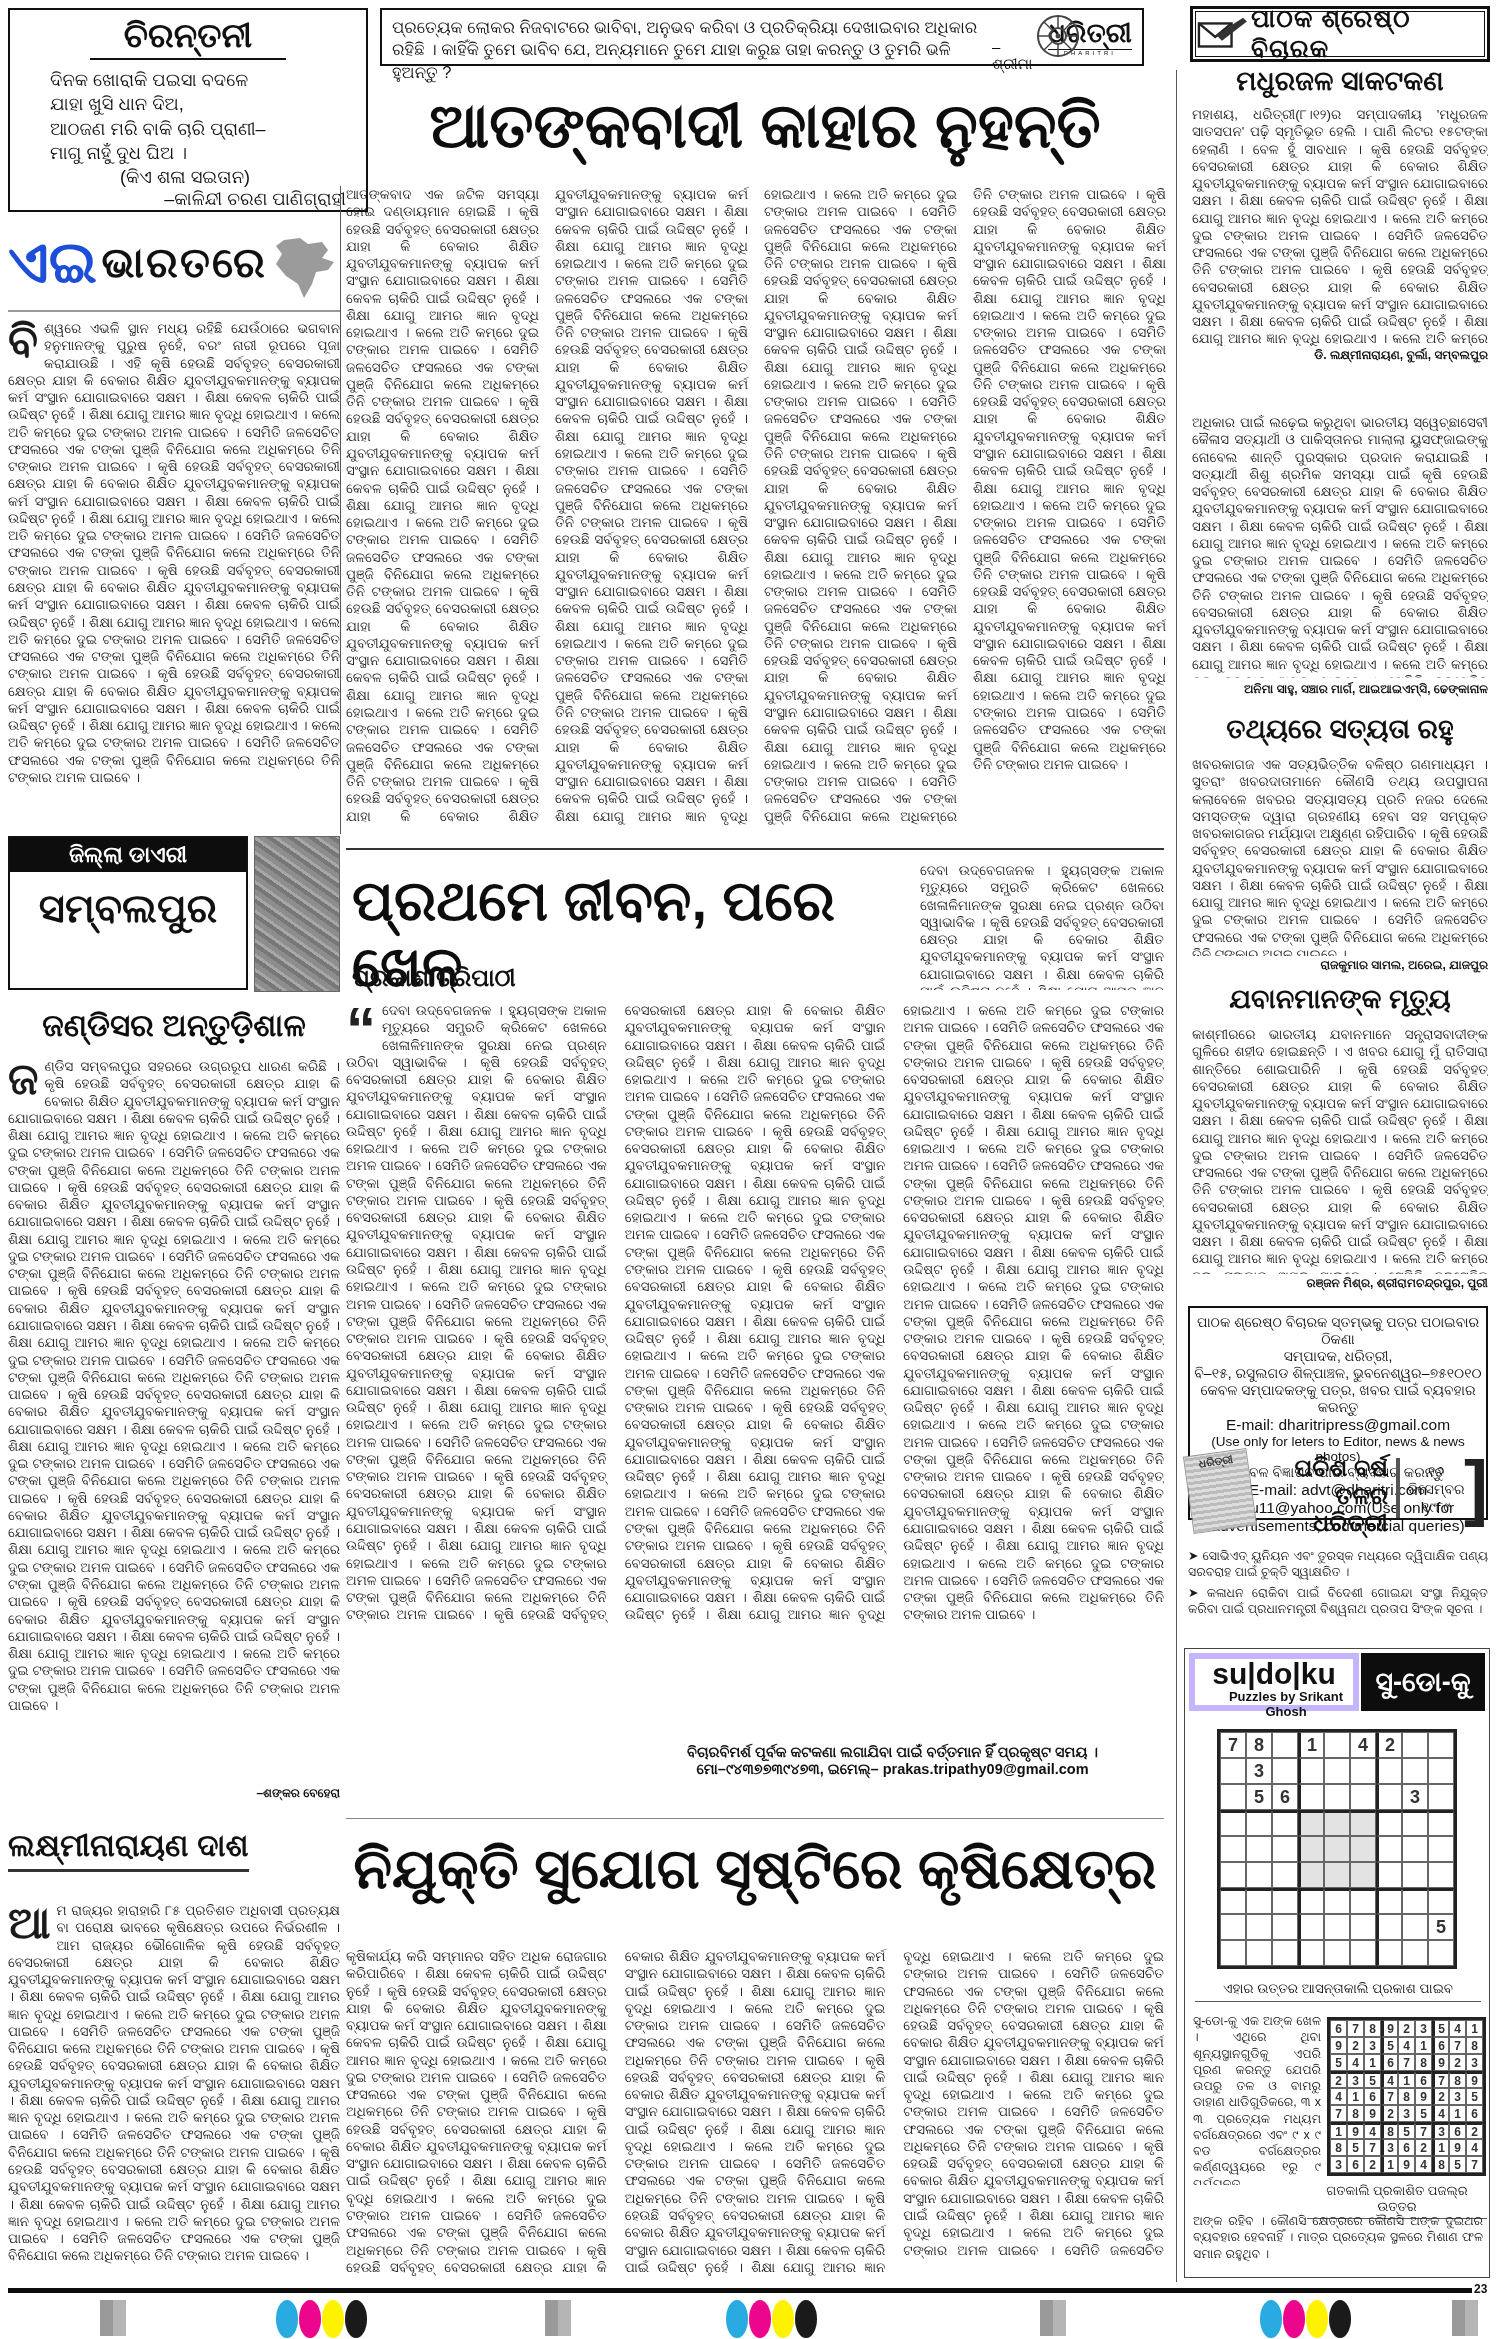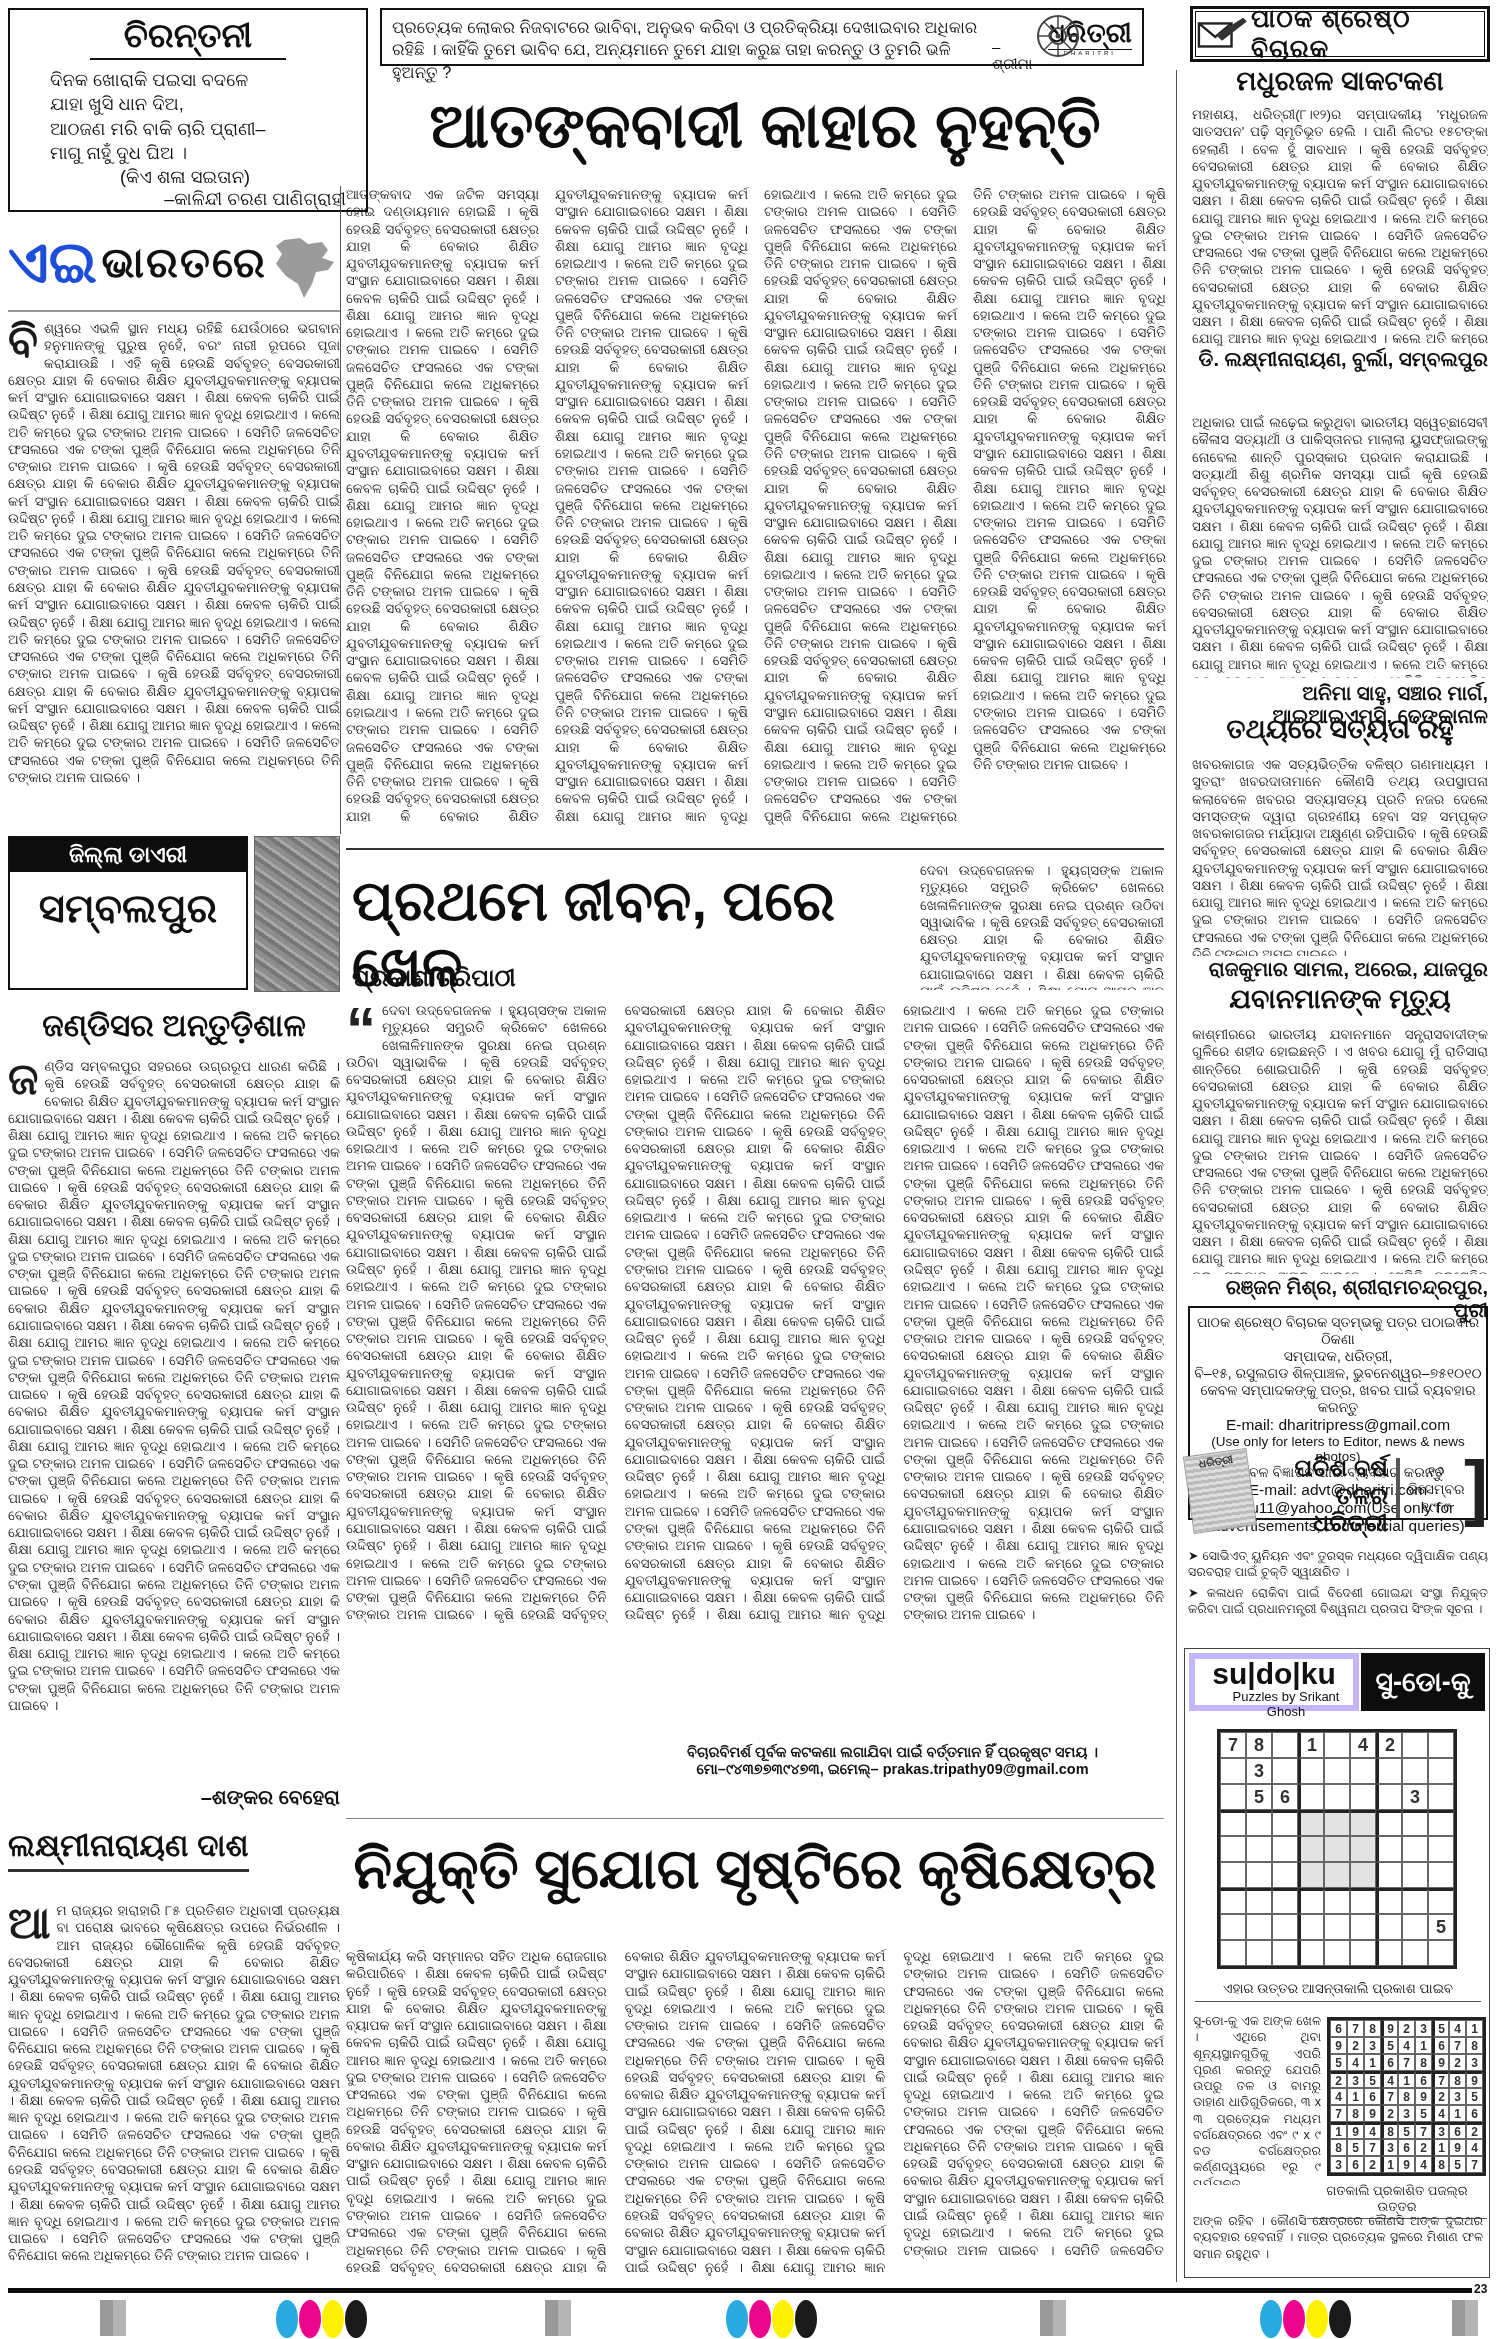--- a/index.html
+++ b/index.html
@@ -8,21 +8,21 @@
   .abs{position:absolute;}
   .just{text-align:justify;}
   .clip{overflow:hidden;}
   .body-text{font-size:13.5px;line-height:1.28;color:#1a1a1a;}
   .small-text{font-size:12.5px;line-height:1.3;color:#1a1a1a;}
   .cols4{column-count:4;column-gap:16px;}
   .cols3{column-count:3;column-gap:18px;}
   .dropcap{float:left;font-size:44px;line-height:.85;padding:2px 6px 0 0;font-weight:bold;}
   .quotecap{float:left;font-size:60px;line-height:.7;padding:6px 6px 0 0;font-weight:bold;color:#222;}
   .headline{font-weight:bold;color:#0d0d0d;letter-spacing:0;}
-  .sig{font-weight:bold;text-align:right;font-size:20px;}
+  .sig{font-weight:bold;text-align:right;font-size:12px;}
   .letter-head{font-weight:bold;text-align:center;font-size:27px;}
   .rule-h{background:#333;height:2px;}
   .rule-v{background:#555;width:1px;}
   .box{border:2px solid #111;}
   
   .sgrid{display:grid;background:#fff;border:3px solid #222;}
   .scell{display:flex;align-items:center;justify-content:center;font-weight:bold;background:#fff;box-sizing:border-box;border:1px solid #666;color:#333;}
   .shade{background:#e3e3e3;}
   
   .regsq{width:26px;height:36px;background:linear-gradient(90deg,#9a9a9a 50%,#b5b5b5 50%);}
@@ -178,21 +178,21 @@
     <div style="margin-bottom:4px;"><span>➤ </span><span>ସୋଭିଏତ୍ ୟୁନିୟନ ଏବଂ ତୁରସ୍କ ମଧ୍ୟରେ ଦ୍ୱିପାକ୍ଷିକ ପଣ୍ୟ ସରବରାହ ପାଇଁ ଚୁକ୍ତି ସ୍ୱାକ୍ଷରିତ ।</span></div>
     <div><span>➤ </span><span>କଳାଧନ ରୋକିବା ପାଇଁ ବିଦେଶୀ ଗୋଇନ୍ଦା ସଂସ୍ଥା ନିଯୁକ୍ତ କରିବା ପାଇଁ ପ୍ରଧାନମନ୍ତ୍ରୀ ବିଶ୍ୱନାଥ ପ୍ରତାପ ସିଂଙ୍କ ସୂଚନା ।</span></div>
   </div>
 
   <div class="abs" style="left:1184px;top:1648px;width:306px;height:630px;border:1.5px solid #444;box-sizing:border-box;">
 
     <div class="abs" style="left:4px;top:4px;width:170px;height:58px;border:6px solid #c4b5fd;box-sizing:border-box;text-align:center;">
       <div style="font-size:30px;font-weight:bold;line-height:1;">
         <span>su</span><span>|</span><span>do</span><span>|</span><span>ku</span>
       </div>
-      <div style="font-size:13px;font-weight:normal;padding-left:24px;">Puzzles by Srikant Ghosh</div>
+      <div style="font-size:13px;font-weight:bold;padding-left:24px;">Puzzles by Srikant Ghosh</div>
     </div>
     <div class="abs banner-black" style="left:176px;top:4px;width:124px;height:58px;display:flex;align-items:center;justify-content:center;font-size:27px;font-weight:bold;">ସୁ-ଡୋ-କୁ</div>
 
     <div class="abs sgrid" id="puzzle-grid" style="left:32px;top:80px;grid-template-columns:repeat(9,26px);grid-auto-rows:26px;">
         <div class="scell" style="font-size: 18px;">7</div>
         <div class="scell" style="font-size: 18px;">8</div>
         <div class="scell" style="font-size: 18px;"></div>
         <div class="scell" style="font-size: 18px; border-left: 3px solid rgb(34, 34, 34);">1</div>
         <div class="scell" style="font-size: 18px;"></div>
         <div class="scell" style="font-size: 18px;">4</div>

